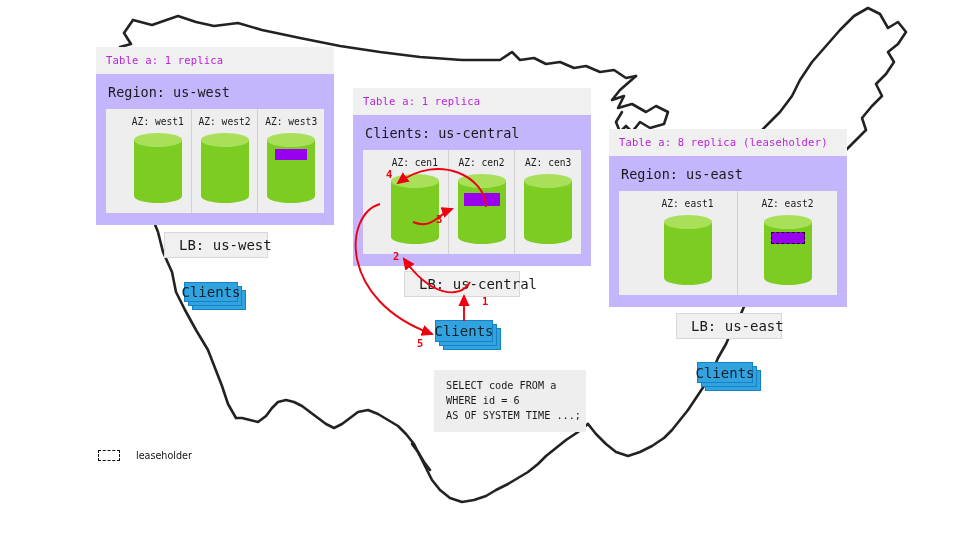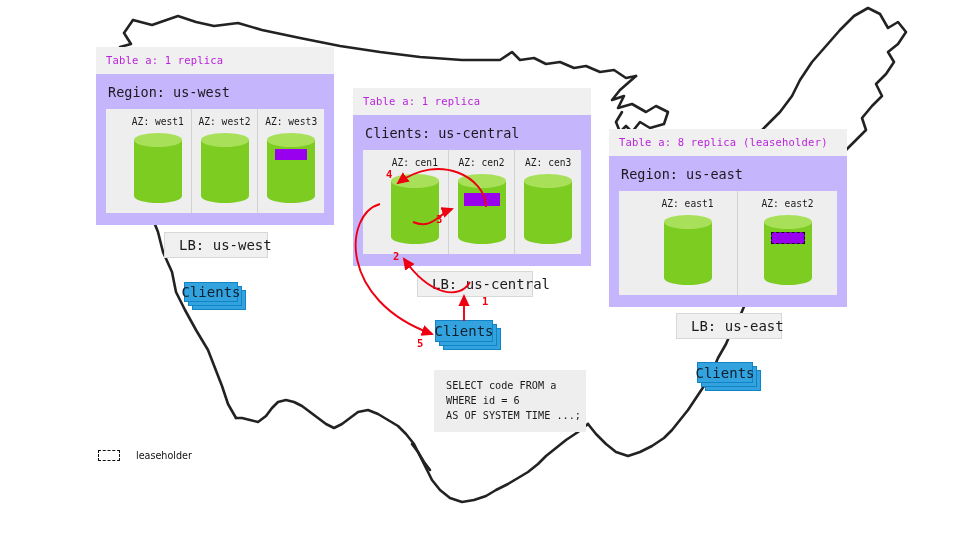--- a/index.html
+++ b/index.html
@@ -186,21 +186,21 @@
           <div class="az-label">AZ: cen3</div>
           <div class="cyl" style="width:48px;height:70px;">
             <div class="bot" style="width:48px;height:14px;top:56px;"></div>
             <div class="body" style="width:48px;height:56px;top:7px;"></div>
             <div class="top" style="width:48px;height:14px;"></div>
           </div>
         </div>
 
       </div>
     </div>
-    <div class="lb" style="left:64px;top:183px;width:116px;">LB: us-central</div>
+    <div class="lb" style="left:51px;top:183px;width:116px;">LB: us-central</div>
     <div class="clients" style="left:82px;top:232px;width:70px;height:30px;">
       <div class="card c3" style="width:58px;height:22px;"></div>
       <div class="card c2" style="width:58px;height:22px;"></div>
       <div class="card c1" style="width:58px;height:22px;">Clients</div>
     </div>
   </div>
 
   <div class="region" id="reg-east" style="left:609px;top:129px;width:238px;">
     <div class="region-head">Table a: 8 replica (leaseholder)</div>
     <div class="region-body">

